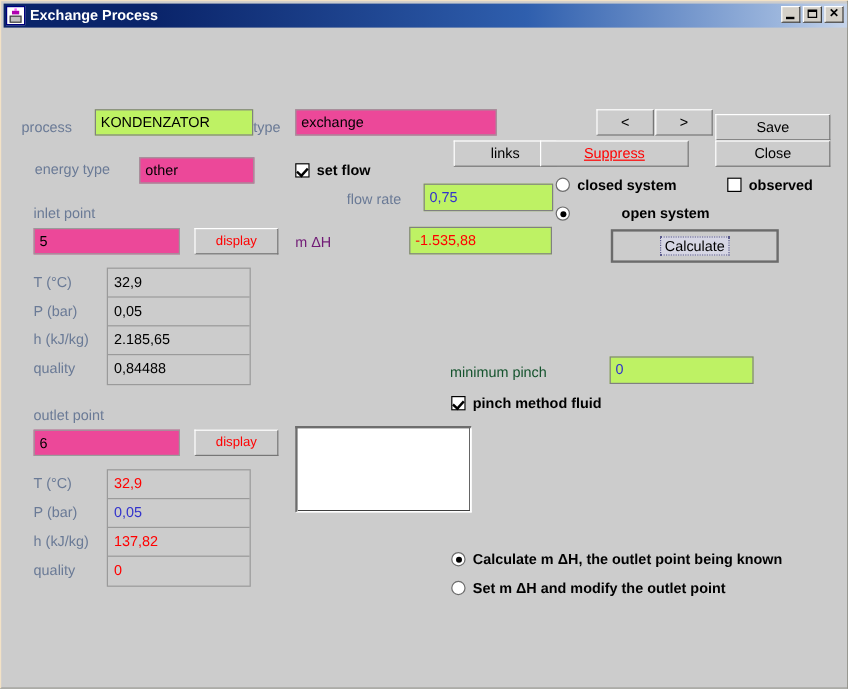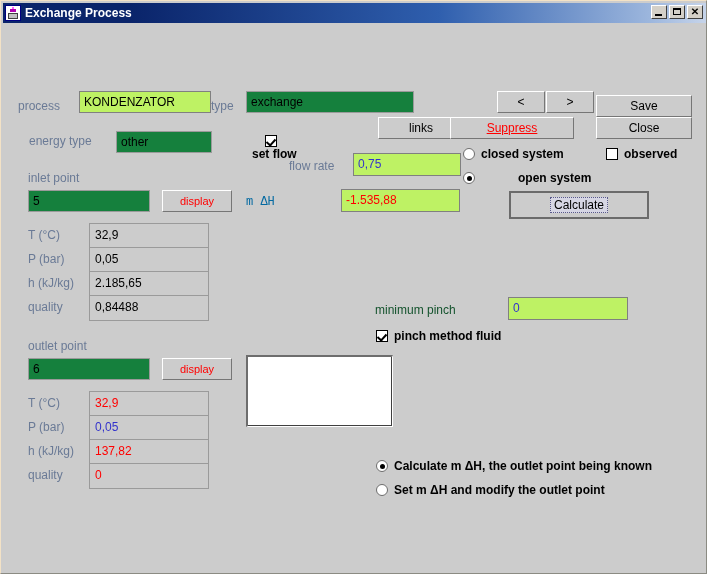--- a/index.html
+++ b/index.html
@@ -132,21 +132,21 @@
     padding-left: 4px;
     line-height: 20px;
     white-space: nowrap;
     overflow: hidden;
   }
   .field.white {
     background: #bef264;
     border: 1px solid #808080;
   }
   .field.ro {
-    background: #15803d;
+    background: #ec4899;
     border: 1px solid #9a9a9a;
   }
   .field.red { color: #ff0000; }
   .field.blue { color: #3333cc; }
 
   .btn {
     position: absolute;
     box-sizing: border-box;
     background: #cccccc;
     border-top: 1px solid #ffffff;
@@ -291,21 +291,21 @@
   <div class="btn" style="left:545px; top:90px; width:48px; height:22px;">&gt;</div>
   <div class="btn" style="left:595px; top:94px; width:96px; height:22px;">Save</div>
 
   <div class="btn" style="left:377px; top:116px; width:86px; height:22px;">links</div>
   <div class="btn red-text" style="left:449px; top:116px; width:124px; height:22px;text-decoration:underline;">Suppress</div>
   <div class="btn" style="left:595px; top:116px; width:96px; height:22px;">Close</div>
 
   <div class="lbl" style="left:28px; top:133px;">energy type</div>
   <div class="field ro" style="left:115px; top:130px; width:96px; height:22px;">other</div>
 
-  <div class="cb" style="left:245px; top:134px;flex-direction:column;">
+  <div class="cb" style="left:245px; top:134px;">
     <span class="box checked"></span>
     <span class="cb-label">set flow</span>
   </div>
 
   <div class="rb" style="left:462px; top:146px;">
     <span class="circle"></span>
     <span class="rb-label">closed system</span>
   </div>
   <div class="cb" style="left:605px; top:146px;">
     <span class="box"></span>
@@ -316,21 +316,21 @@
     <span class="rb-label">open system</span>
   </div>
 
   <div class="lbl" style="left:288px; top:158px;">flow rate</div>
   <div class="field white blue" style="left:352px; top:152px; width:108px; height:23px;">0,75</div>
 
   <div class="lbl" style="left:27px; top:170px;">inlet point</div>
   <div class="field ro" style="left:27px; top:189px; width:122px; height:22px;">5</div>
   <div class="btn small-red" style="left:161px; top:189px; width:70px; height:22px;">display</div>
 
-  <div class="lbl blk" style="left:245px; top:194px; color:#0369a1;font-family:Liberation Mono, monospace;">m ΔH</div>
+  <div class="lbl blk" style="left:245px; top:194px; color:#701a75;">m ΔH</div>
   <div class="field white red" style="left:340px; top:188px; width:119px; height:23px;">-1.535,88</div>
 
   <div class="btn focused" style="left:508px; top:190px; width:140px; height:28px;">
     <span class="focus-ring">Calculate</span>
   </div>
 
   <div class="lbl" style="left:27px; top:227px;">T (°C)</div>
   <div class="lbl" style="left:27px; top:251px;">P (bar)</div>
   <div class="lbl" style="left:27px; top:275px;">h (kJ/kg)</div>
   <div class="lbl" style="left:27px; top:299px;">quality</div>

